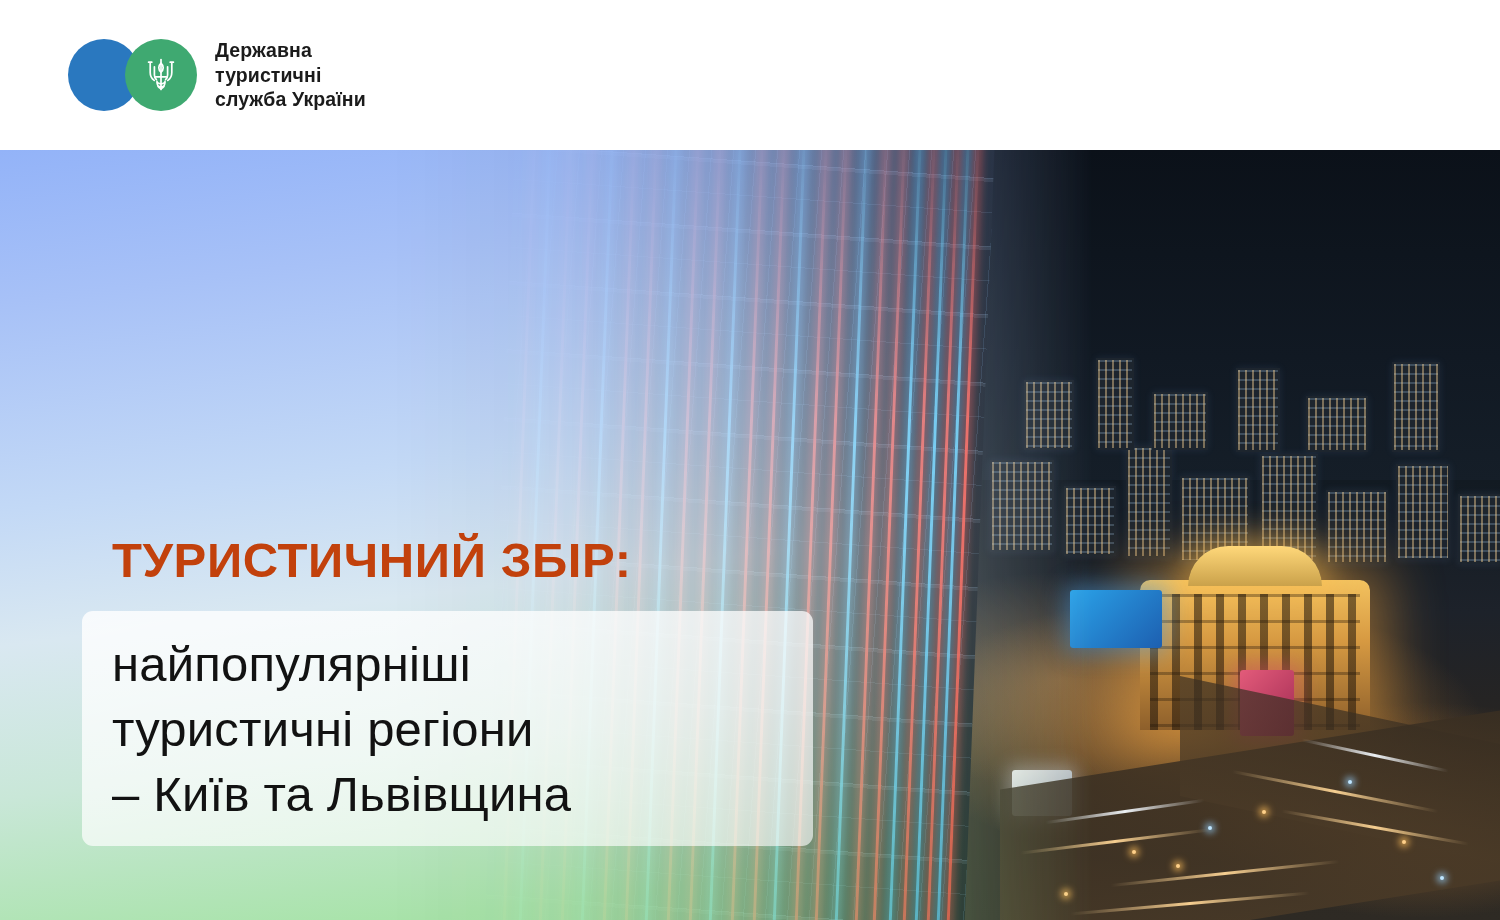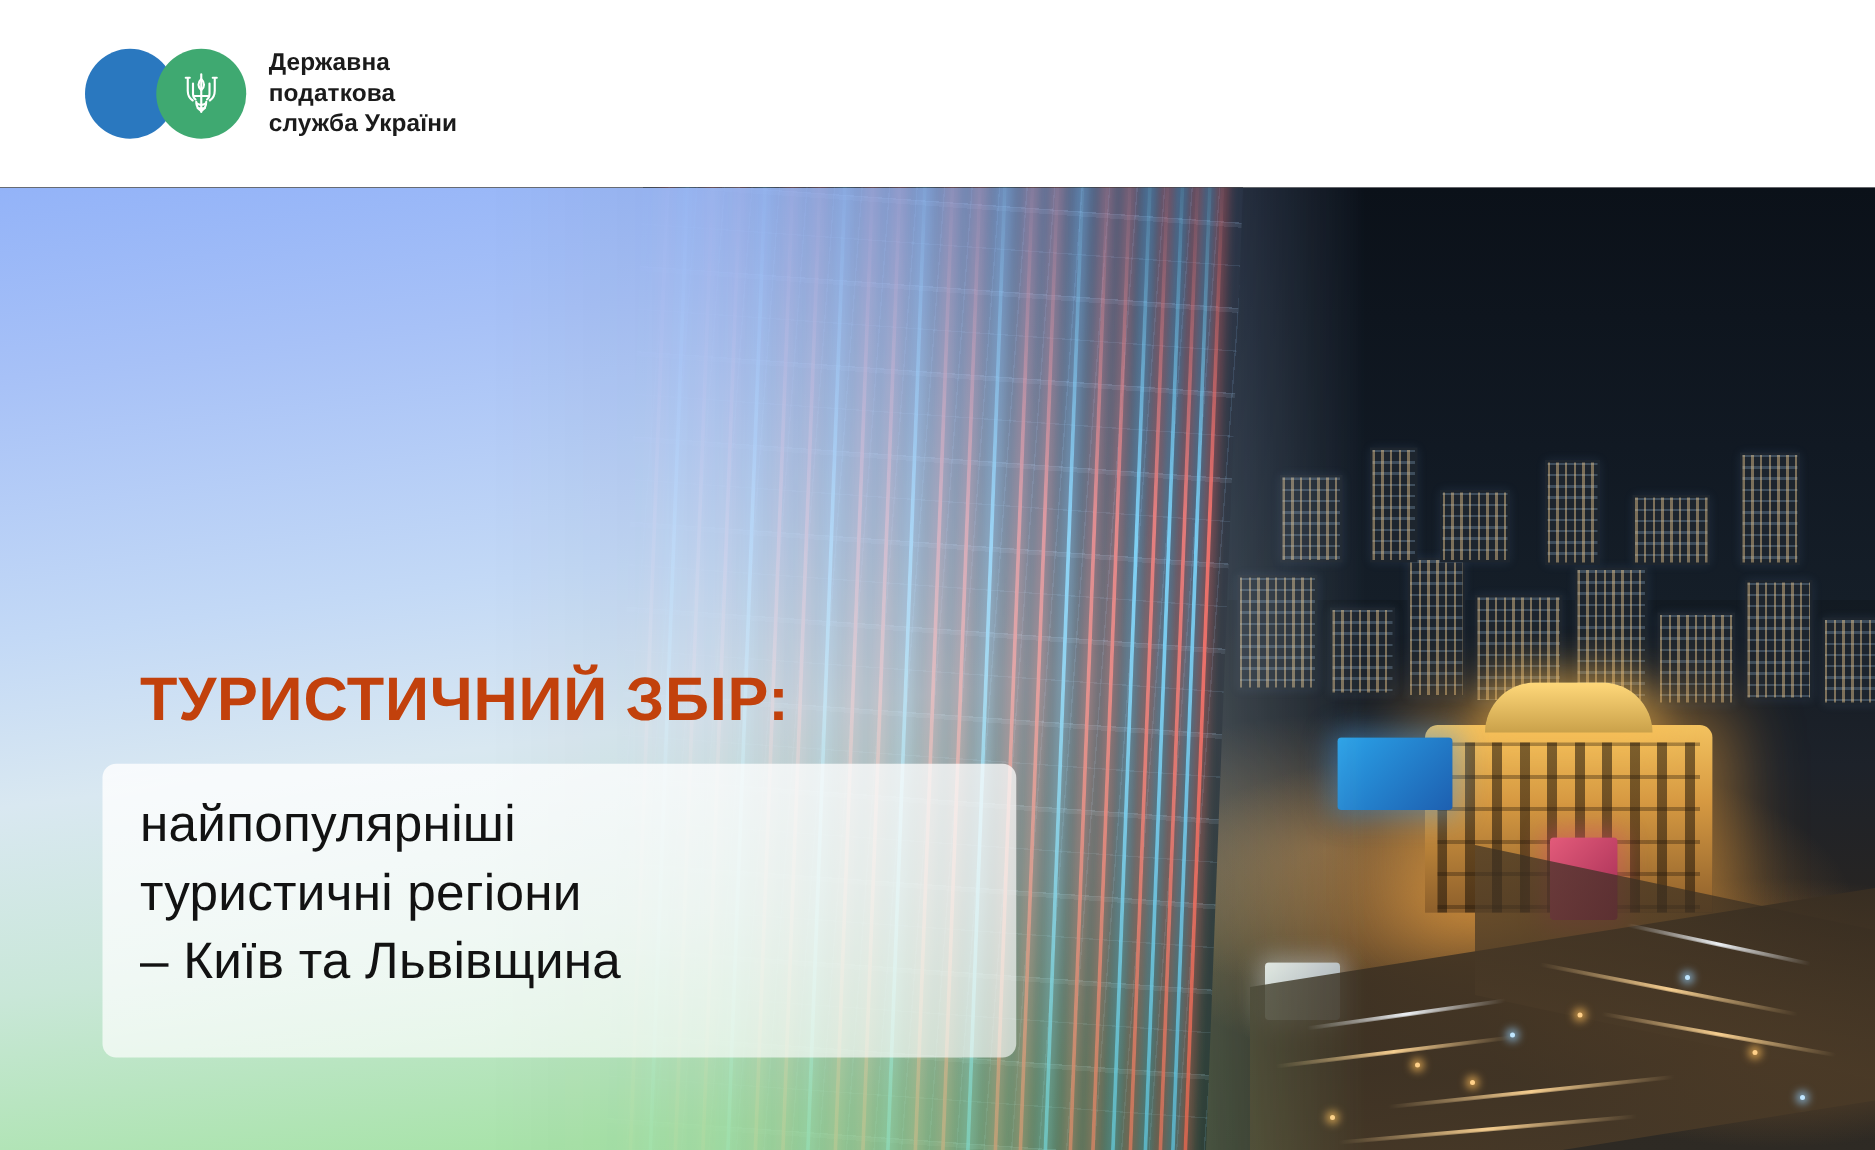--- a/index.html
+++ b/index.html
@@ -164,21 +164,21 @@
   }
   .subtitle-box {
     position:absolute; left:82px; top:461px;
     width:731px; height:235px;
     border-radius:11px;
     background:linear-gradient(168deg, rgba(255,255,255,.82) 0%, rgba(255,255,255,.72) 45%, rgba(255,255,255,.62) 100%);
   }
   .subtitle {
     position:absolute; left:112px; top:482px;
     width:760px;
-    font-size:41px; font-weight:normal; line-height:1.33;
+    font-size:49px; font-weight:normal; line-height:1.33;
     color:#121212; white-space:pre-line; letter-spacing:.2px;
   }
 </style>
 </head>
 <body>
 
 <div class="page">
 
   <div class="header">
     <div class="logo-lockup">
@@ -197,21 +197,21 @@
               <path d="M26.2 7.2 L29.4 7.2"></path>
               <path d="M11.6 21.8 L22.4 21.8"></path>
               <path d="M13.4 27.6 q3.6 2.6 7.2 0"></path>
               <path d="M13.0 26.4 q0 5.0 4.0 7.4 4.0 -2.4 4.0 -7.4"></path>
               <path d="M14.2 31.6 L19.8 31.6"></path>
             </g>
           </svg>
         </div>
       </div>
       <div class="logo-text">Державна
-податкова
+туристичні
 служба України</div>
     </div>
   </div>
 
   <div class="banner">
 
     <div class="photo">
       <div class="sky"></div>
       <div class="cityfield"></div>
 

